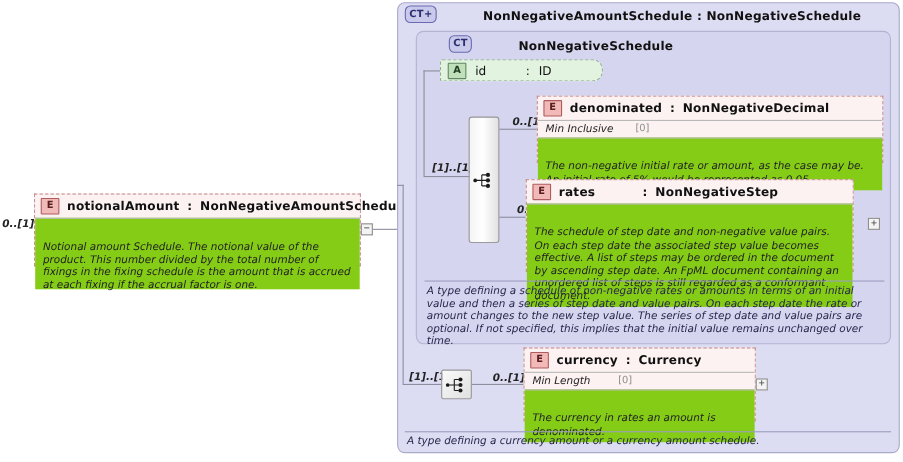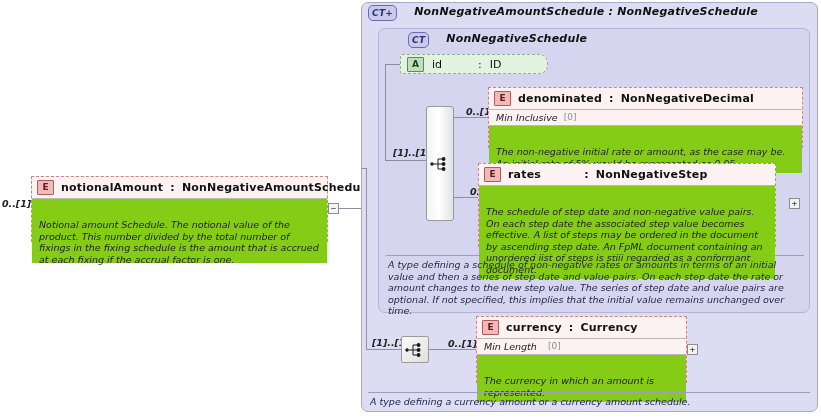--- a/index.html
+++ b/index.html
@@ -23,44 +23,43 @@
     text-align:center;font-size:9px;font-weight:bold;
     border:1px solid #b05c5c;background:#f2b9b9;color:#5a2020;
     border-radius:1px;flex:0 0 auto;
   }
   .nm{font-weight:bold;font-size:11px;letter-spacing:.2px;color:#111;white-space:nowrap;}
   .ty{font-weight:bold;font-size:11px;letter-spacing:.2px;color:#111;white-space:nowrap;}
   .facets{
     border-top:1px solid #b9b9b9;padding:2px 6px 2px 7px;
     background:#fdf2f2;
   }
-  .facet{display:flex;gap:6px;line-height:11px;}
+  .facet{display:flex;gap:20px;line-height:11px;}
   .facet-name{font-style:italic;font-size:9.5px;color:#222;min-width:58px;}
   .facet-val{font-size:9px;color:#8d8d8d;}
   .doc{
     border-top:1px solid #b9b9b9;padding:20px 7px 4px 7px;
     font-style:italic;font-size:9.5px;line-height:11.5px;color:#222;
     background:#84cc16;
   }
 
   
   .ct-outer{
     position:absolute;box-sizing:border-box;
     border:1px solid #a9a9c9;border-radius:7px;
     background:#dcdcf3;
   }
   .ct-inner{
     position:absolute;box-sizing:border-box;
     border:1px solid #b4b4d2;border-radius:7px;
     background:#d5d5ef;
   }
   .ct-title{
-    display:flex;align-items:flex-start;gap:0;
+    display:flex;align-items:flex-end;gap:25px;
     position:absolute;
-    font-style:italic;
   }
   .ct-badge{
     display:inline-flex;align-items:center;justify-content:center;
     height:14px;padding:0 3px;font-size:9px;font-weight:bold;
     border:1px solid #6a6ab0;border-radius:5px;
     background:#c9c9ec;color:#2e2e6e;letter-spacing:.3px;
   }
   .ct-label{font-weight:bold;font-size:11px;letter-spacing:.2px;color:#111;white-space:nowrap;margin-left:17px;}
 
   
@@ -243,17 +242,17 @@
     <span class="nm">currency</span>
     <span class="ty">:</span>
     <span class="ty">Currency</span>
   </div>
   <div class="facets">
     <div class="facet">
       <span class="facet-name">Min Length</span>
       <span class="facet-val">[0]</span>
     </div>
   </div>
-  <div class="doc">The currency in which an amount is represented.</div>
+  <div class="doc">The currency in rates an amount is denominated.</div>
 </div>
 <div class="tog" style="left:687px;top:344px;">+</div>
 
 <div class="type-doc" style="left:368px;top:392px;width:442px;height:16px;">A type defining a currency amount or a currency amount schedule.</div>
 
 </body></html>

